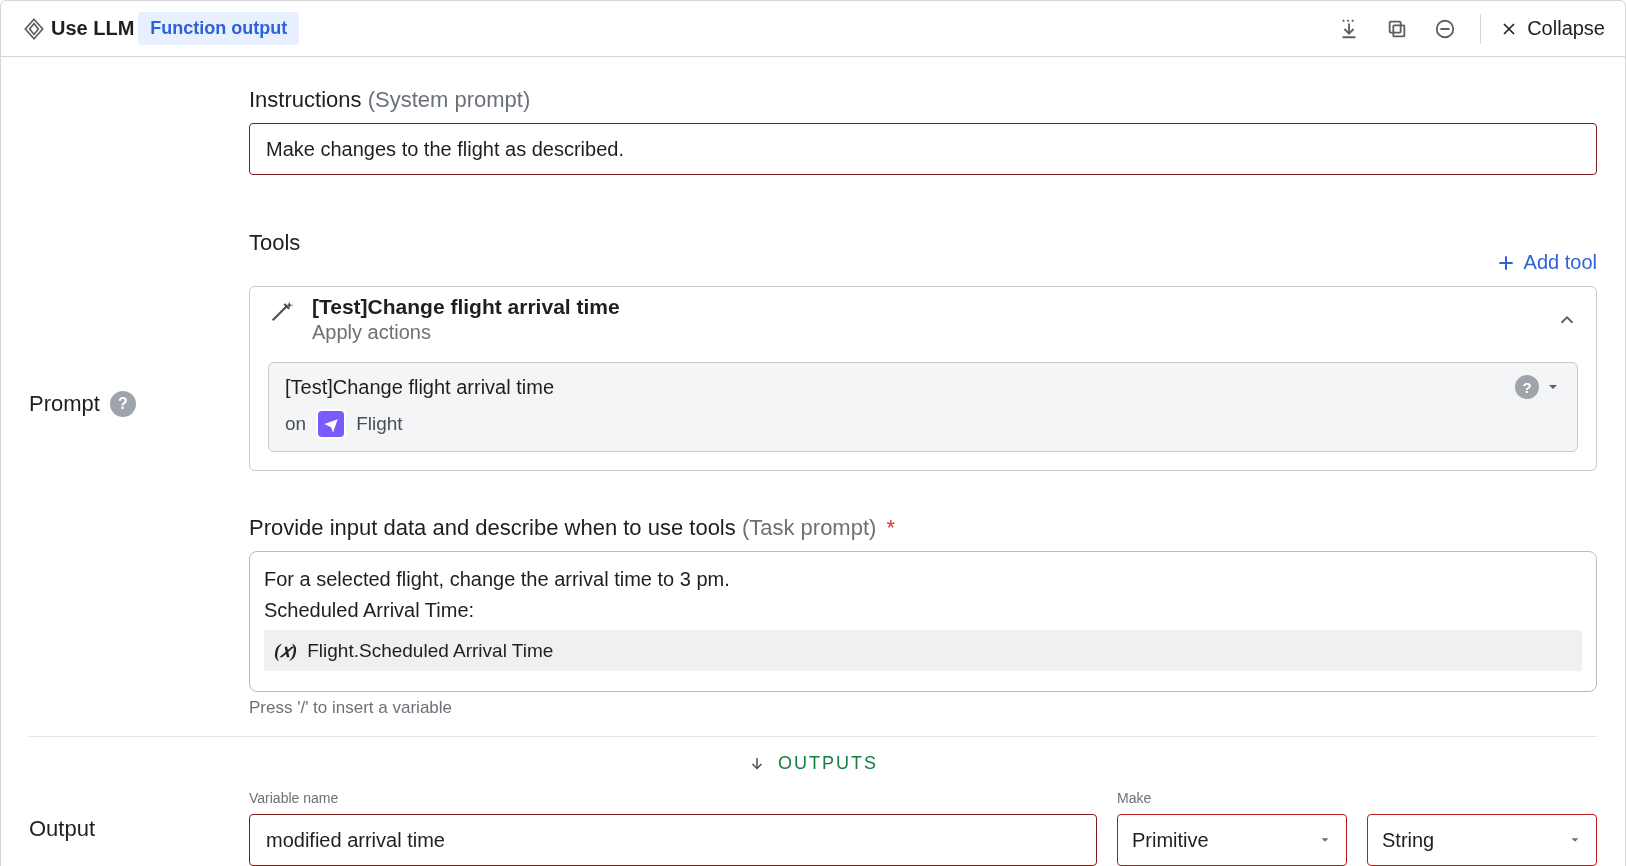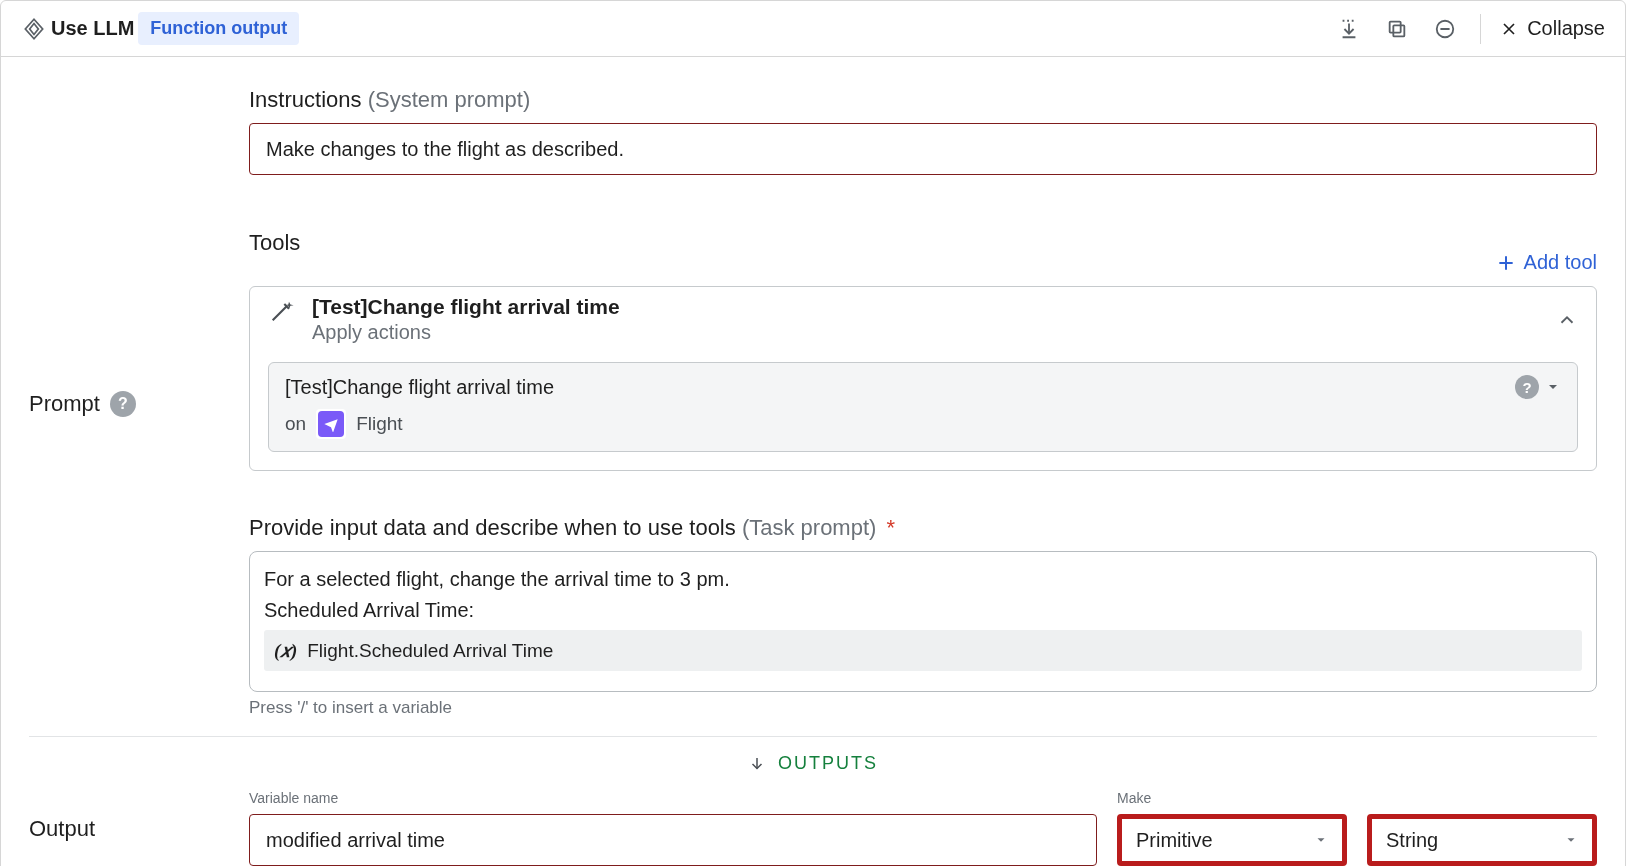--- a/index.html
+++ b/index.html
@@ -140,21 +140,21 @@
     align-items:center;
   }
   .outputs-right {
     display:grid;
     grid-template-columns: 1fr 230px 230px;
     column-gap:20px;
     align-items:end;
   }
   .out-col-label { font-size:14px; color:#6b7178; margin-bottom:8px; }
   .select-like {
-    height:52px; border:5px solid #b91c1c; border-radius:4px;
+    height:52px; border:1px solid #b91c1c; border-radius:4px;
     padding:0 14px; display:flex; align-items:center; justify-content:space-between;
     font-size:20px; cursor:pointer; background:#fff;
   }
   .caret-down { color:#6b7178; }
 
   .hr-full { height:1px; background:#e2e4e6; margin-top:18px; grid-column:1 / -1; }
 </style>
 </head>
 <body>
 

